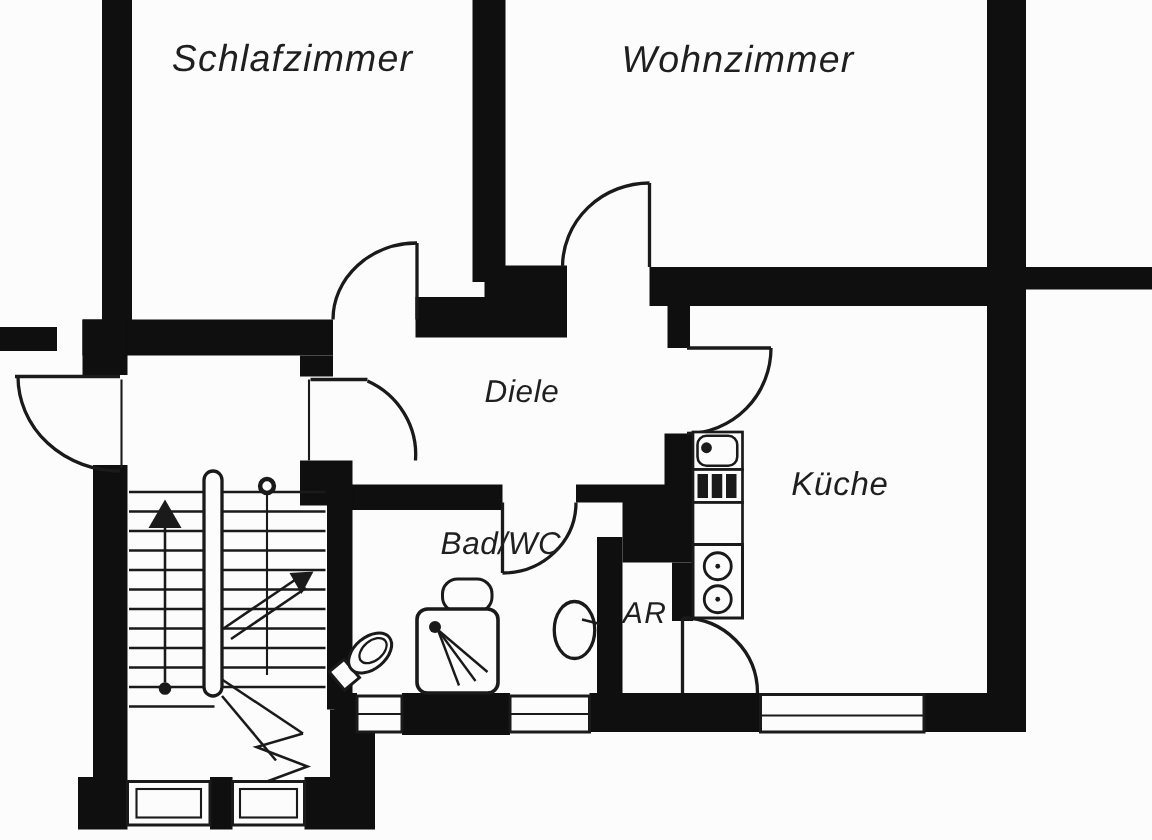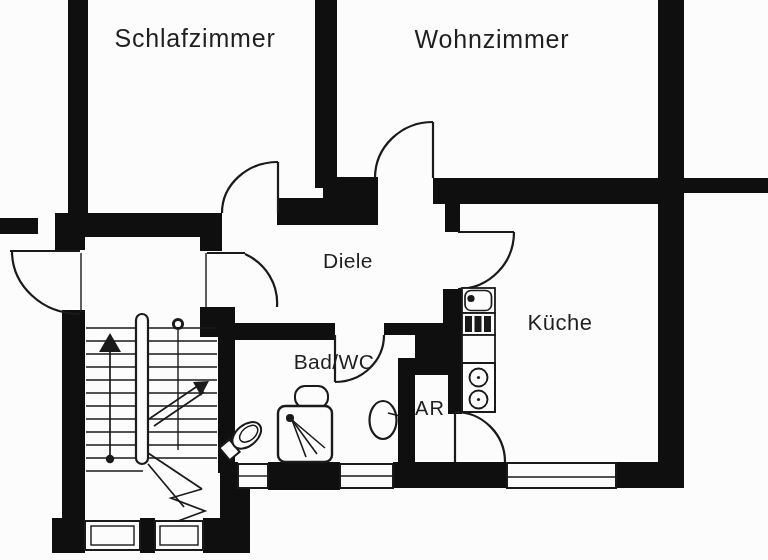--- a/index.html
+++ b/index.html
@@ -1,16 +1,16 @@
 <!DOCTYPE html>
 <html><head>
 <meta charset="utf-8">
 <style>
   html,body{margin:0;padding:0;background:#ffffff;}
-  .canvas{position:relative;width:768px;height:560px;background:#fcfcfc;overflow:hidden;}
+  .canvas{position:relative;width:768px;height:560px;background:#fcfcfc;overflow:hidden;font-style:italic;}
   svg{display:block;}
   text{font-family:"Liberation Sans",sans-serif;fill:#1f1f1f;}
   .lbl-xl{font-size:25px;letter-spacing:0.8px;}
   .lbl-l{font-size:22px;letter-spacing:0.5px;}
   .lbl-m{font-size:21px;letter-spacing:0.4px;}
   .lbl-s{font-size:20px;letter-spacing:1px;}
 </style>
 </head>
 <body>
 

